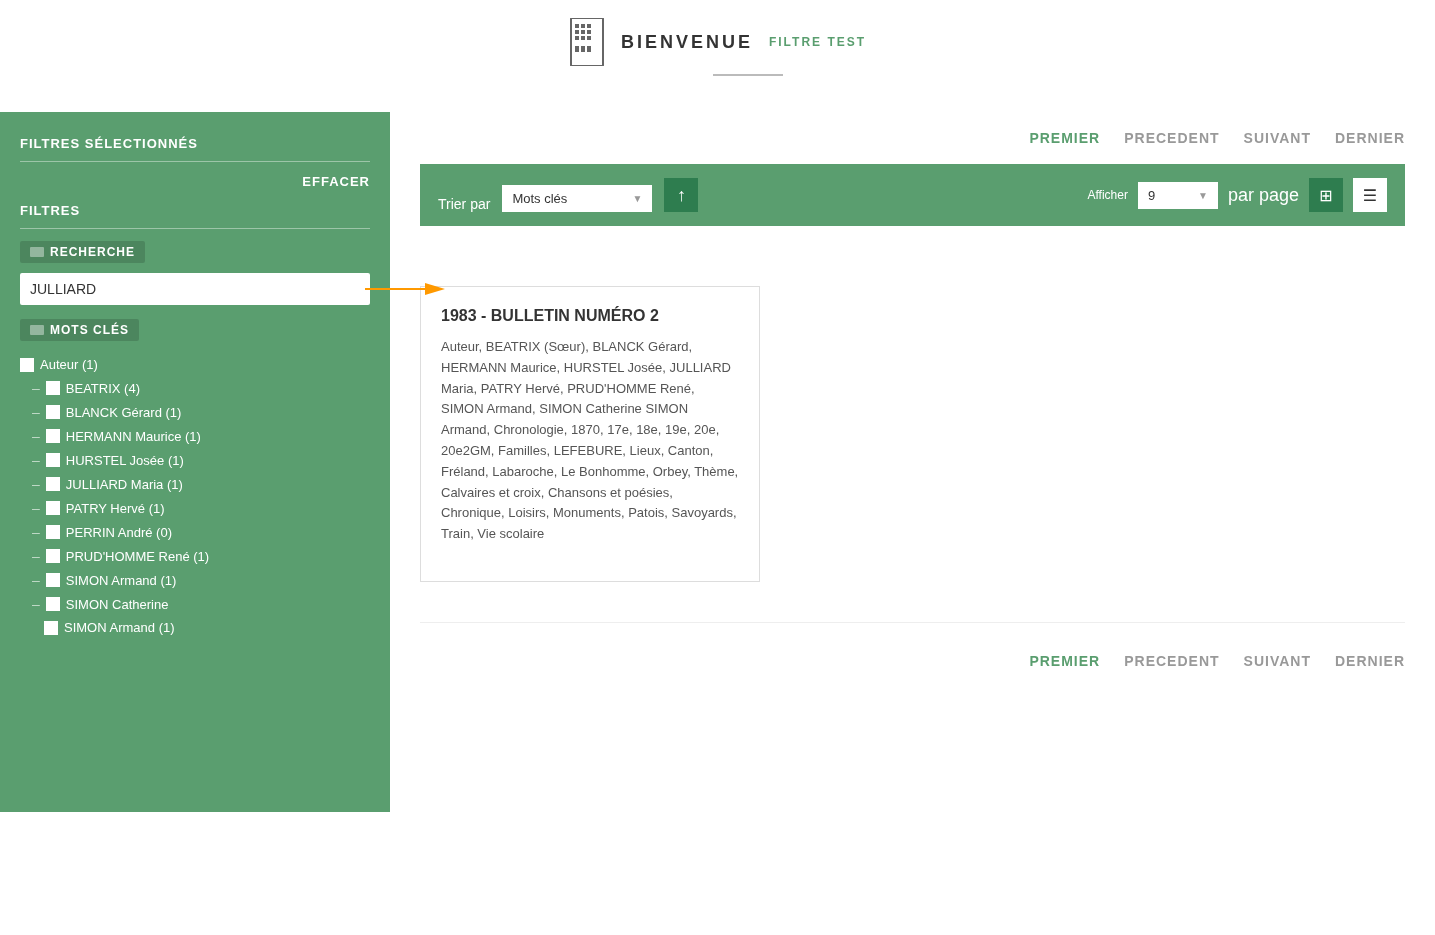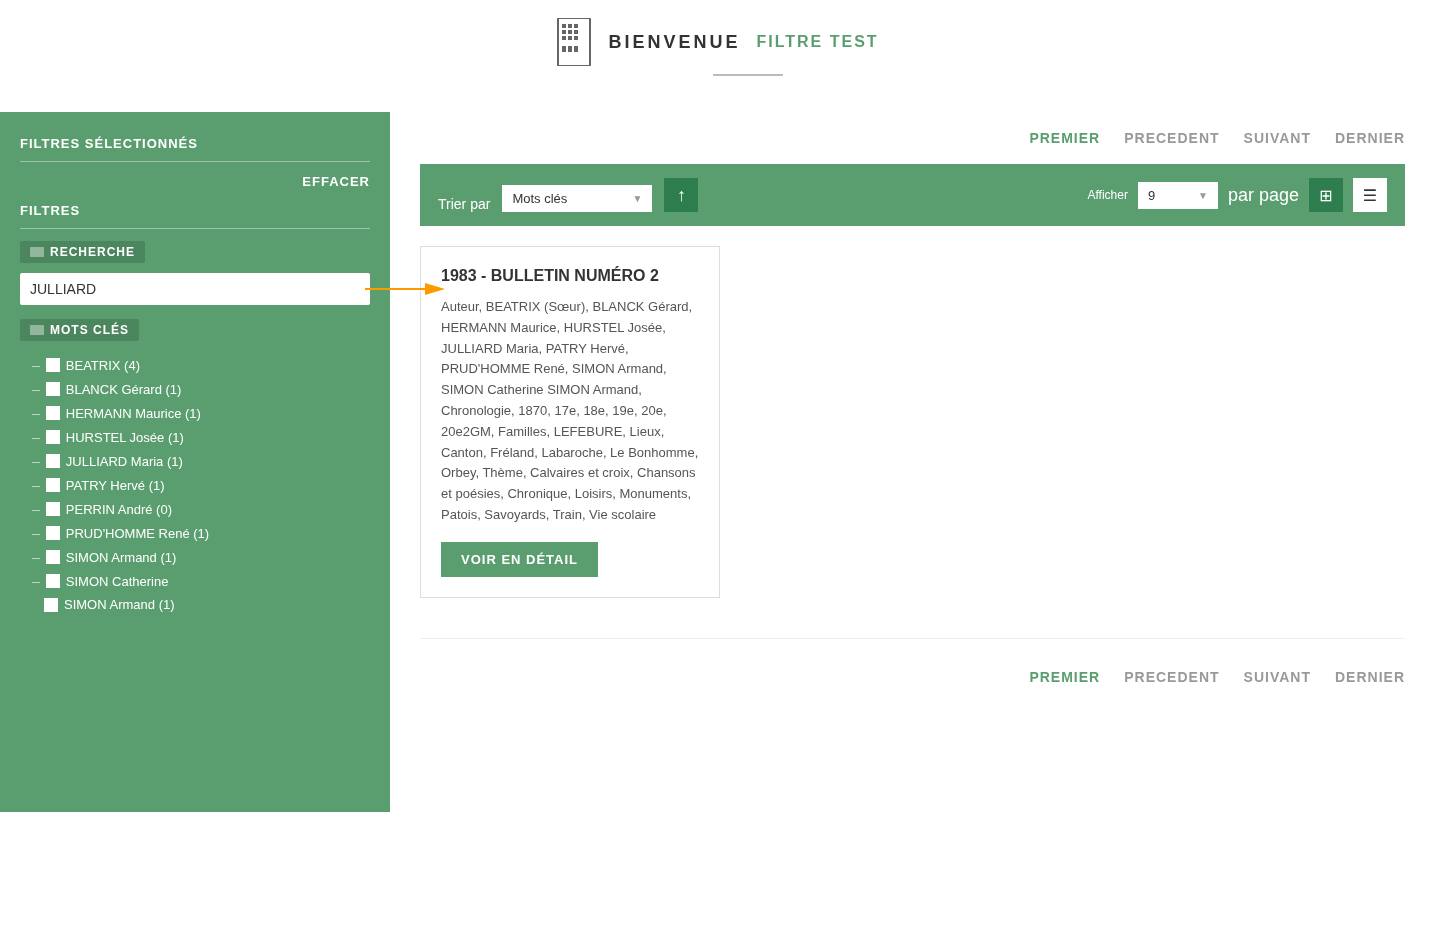--- a/index.html
+++ b/index.html
@@ -23,21 +23,21 @@
       <rect x="12" y="12" width="4" height="4" fill="#666"></rect>
       <rect x="18" y="12" width="4" height="4" fill="#666"></rect>
       <rect x="6" y="18" width="4" height="4" fill="#666"></rect>
       <rect x="12" y="18" width="4" height="4" fill="#666"></rect>
       <rect x="18" y="18" width="4" height="4" fill="#666"></rect>
       <rect x="6" y="28" width="4" height="6" fill="#666"></rect>
       <rect x="12" y="28" width="4" height="6" fill="#666"></rect>
       <rect x="18" y="28" width="4" height="6" fill="#666"></rect>
     </svg>
     <span style="font-size:18px; font-weight:bold; color:#333; letter-spacing:3px;">BIENVENUE</span>
-    <span style="font-size:16px; color:#5a9e6f; font-weight:bold; letter-spacing:2px; cursor:pointer;">FILTRE TEST</span>
+    <span style="font-size:12px; color:#5a9e6f; font-weight:bold; letter-spacing:2px; cursor:pointer;">FILTRE TEST</span>
   </div>
   <div style="width:70px; height:2px; background:#bbb; margin-top:8px; margin-left:60px;"></div>
 </div>
 
 <div class="main-layout" style="display:flex; margin-top:30px;">
 
   <div style="width:390px; background:#5a9e6f; color:white; padding:24px 20px; flex-shrink:0;">
 
     <div style="font-size:13px; font-weight:bold; letter-spacing:1px; color:white; margin-bottom:10px;">FILTRES SÉLECTIONNÉS</div>
     <hr style="border:none; border-top:1px solid rgba(255,255,255,0.4); margin-bottom:12px;">
@@ -65,20 +65,24 @@
     </div>
 
     <div style="margin-bottom:12px;">
       <span style="display:inline-flex; align-items:center; gap:6px; background:rgba(0,0,0,0.15); padding:4px 10px; font-size:12px; color:white; font-weight:bold; letter-spacing:1px; border-radius:2px;">
         <span style="width:14px; height:10px; background:rgba(255,255,255,0.4); border-radius:1px; display:inline-block;"></span>
         <span>MOTS CLÉS</span>
       </span>
     </div>
 
     <ul style="list-style:none;">
+      <li style="display:flex; align-items:center; gap:6px; padding:4px 0; font-size:13px; color:white; cursor:pointer;">
+        <span style="width:14px; height:14px; background:white; border:none; display:inline-block; flex-shrink:0;"></span>
+        <span>Auteur (1)</span>
+      </li>
       <li style="display:flex; align-items:center; gap:6px; padding:4px 0 4px 12px; font-size:13px; color:white; cursor:pointer;">
         <span style="color:rgba(255,255,255,0.6); font-size:14px;">–</span>
         <span style="width:14px; height:14px; background:white; border:none; display:inline-block; flex-shrink:0;"></span>
         <span>BEATRIX (4)</span>
       </li>
       <li style="display:flex; align-items:center; gap:6px; padding:4px 0 4px 12px; font-size:13px; color:white; cursor:pointer;">
         <span style="color:rgba(255,255,255,0.6); font-size:14px;">–</span>
         <span style="width:14px; height:14px; background:white; border:none; display:inline-block; flex-shrink:0;"></span>
         <span>BLANCK Gérard (1)</span>
       </li>
@@ -152,24 +156,23 @@
           <span>9</span>
           <span style="color:#999; font-size:10px; margin-left:auto;">▼</span>
         </div>
         <span style="color:white; font-size:18px;">par page</span>
         <button style="background:#2e7d4f; border:none; color:white; width:34px; height:34px; display:flex; align-items:center; justify-content:center; font-size:16px; cursor:pointer;">⊞</button>
         <button style="background:white; border:none; color:#333; width:34px; height:34px; display:flex; align-items:center; justify-content:center; font-size:16px; cursor:pointer;">☰</button>
       </div>
     </div>
 
     <div style="display:flex; flex-wrap:wrap; gap:20px;">
-      <div style="border:1px solid #ddd; padding:20px; width:300px;">
+      <div style="border:1px solid #ddd; padding:20px; width:340px;margin-top:40px;">
         <div style="font-size:16px; font-weight:bold; color:#333; margin-bottom:12px;">1983 - BULLETIN NUMÉRO 2</div>
         <div style="font-size:13px; color:#555; line-height:1.6; margin-bottom:16px;">Auteur, BEATRIX (Sœur), BLANCK Gérard, HERMANN Maurice, HURSTEL Josée, JULLIARD Maria, PATRY Hervé, PRUD'HOMME René, SIMON Armand, SIMON Catherine SIMON Armand, Chronologie, 1870, 17e, 18e, 19e, 20e, 20e2GM, Familles, LEFEBURE, Lieux, Canton, Fréland, Labaroche, Le Bonhomme, Orbey, Thème, Calvaires et croix, Chansons et poésies, Chronique, Loisirs, Monuments, Patois, Savoyards, Train, Vie scolaire</div>
-        <button style="display:inline-block; background:#5a9e6f; color:white; padding:10px 20px; font-size:13px; font-weight:bold; letter-spacing:1px; cursor:pointer; border:none;">VOIR EN DÉTAIL</button>
       </div>
     </div>
 
     <div style="display:flex; justify-content:flex-end; gap:24px; padding:30px 0 10px; border-top:1px solid #eee; margin-top:40px;">
       <span style="font-size:14px; color:#5a9e6f; font-weight:bold; letter-spacing:1px; cursor:pointer;">PREMIER</span>
       <span style="font-size:14px; color:#999; font-weight:bold; letter-spacing:1px; cursor:pointer;">PRECEDENT</span>
       <span style="font-size:14px; color:#999; font-weight:bold; letter-spacing:1px; cursor:pointer;">SUIVANT</span>
       <span style="font-size:14px; color:#999; font-weight:bold; letter-spacing:1px; cursor:pointer;">DERNIER</span>
     </div>
 

